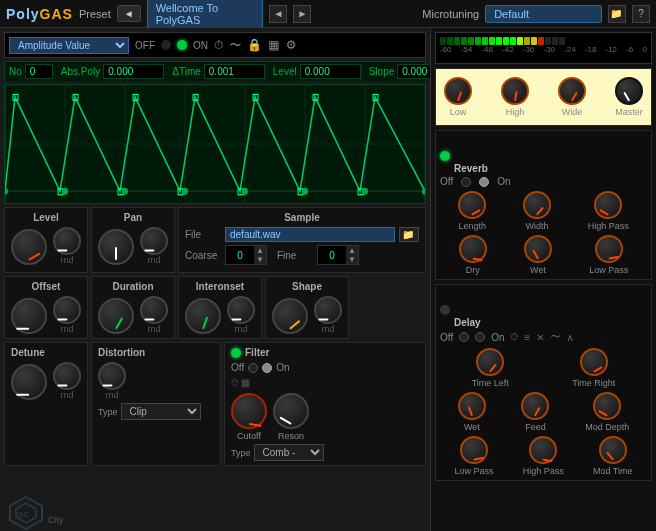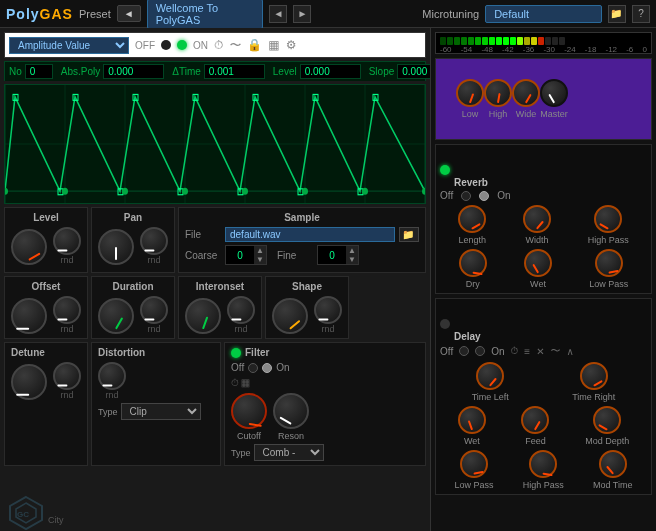--- a/index.html
+++ b/index.html
@@ -72,21 +72,21 @@
       width: 430px;
       background: #1a1a1a;
       padding: 4px;
       display: flex;
       flex-direction: column;
       gap: 3px;
     }
 
     
     .env-header {
-      background: #ffffff;
+      background: #000000;
       border: 1px solid #333;
       height: 26px;
       display: flex;
       align-items: center;
       padding: 0 4px;
       gap: 6px;
     }
     .env-select {
       background: #1e3a5a;
       border: 1px solid #2a6a9a;
@@ -274,21 +274,21 @@
       padding: 4px;
       display: flex;
       flex-direction: column;
       gap: 4px;
     }
 
     
     .vu-meter {
       background: #000;
       border: 1px solid #333;
-      height: 22px;
+      height: 32px;
       position: relative;
       overflow: hidden;
     }
     .vu-bar {
       height: 8px;
       margin-top: 4px;
       margin-left: 4px;
       display: flex;
       gap: 1px;
     }
@@ -301,24 +301,24 @@
       display: flex;
       justify-content: space-between;
       padding: 0 4px;
       font-size: 8px;
       color: #666;
     }
 
     
     .eq-row {
       display: flex;
-      justify-content: flex-start;
-      background: #4c1d95;
+      justify-content: space-between;
+      background: #fef9c3;
       border: 1px solid #2a2a2a;
-      padding: 20px;
+      padding: 8px;
     }
     .eq-knob-wrap { display: flex; flex-direction: column; align-items: center; }
 
     
     .section-header {
       display: flex;
       align-items: center;
       gap: 4px;
       padding: 2px 0;
     }

